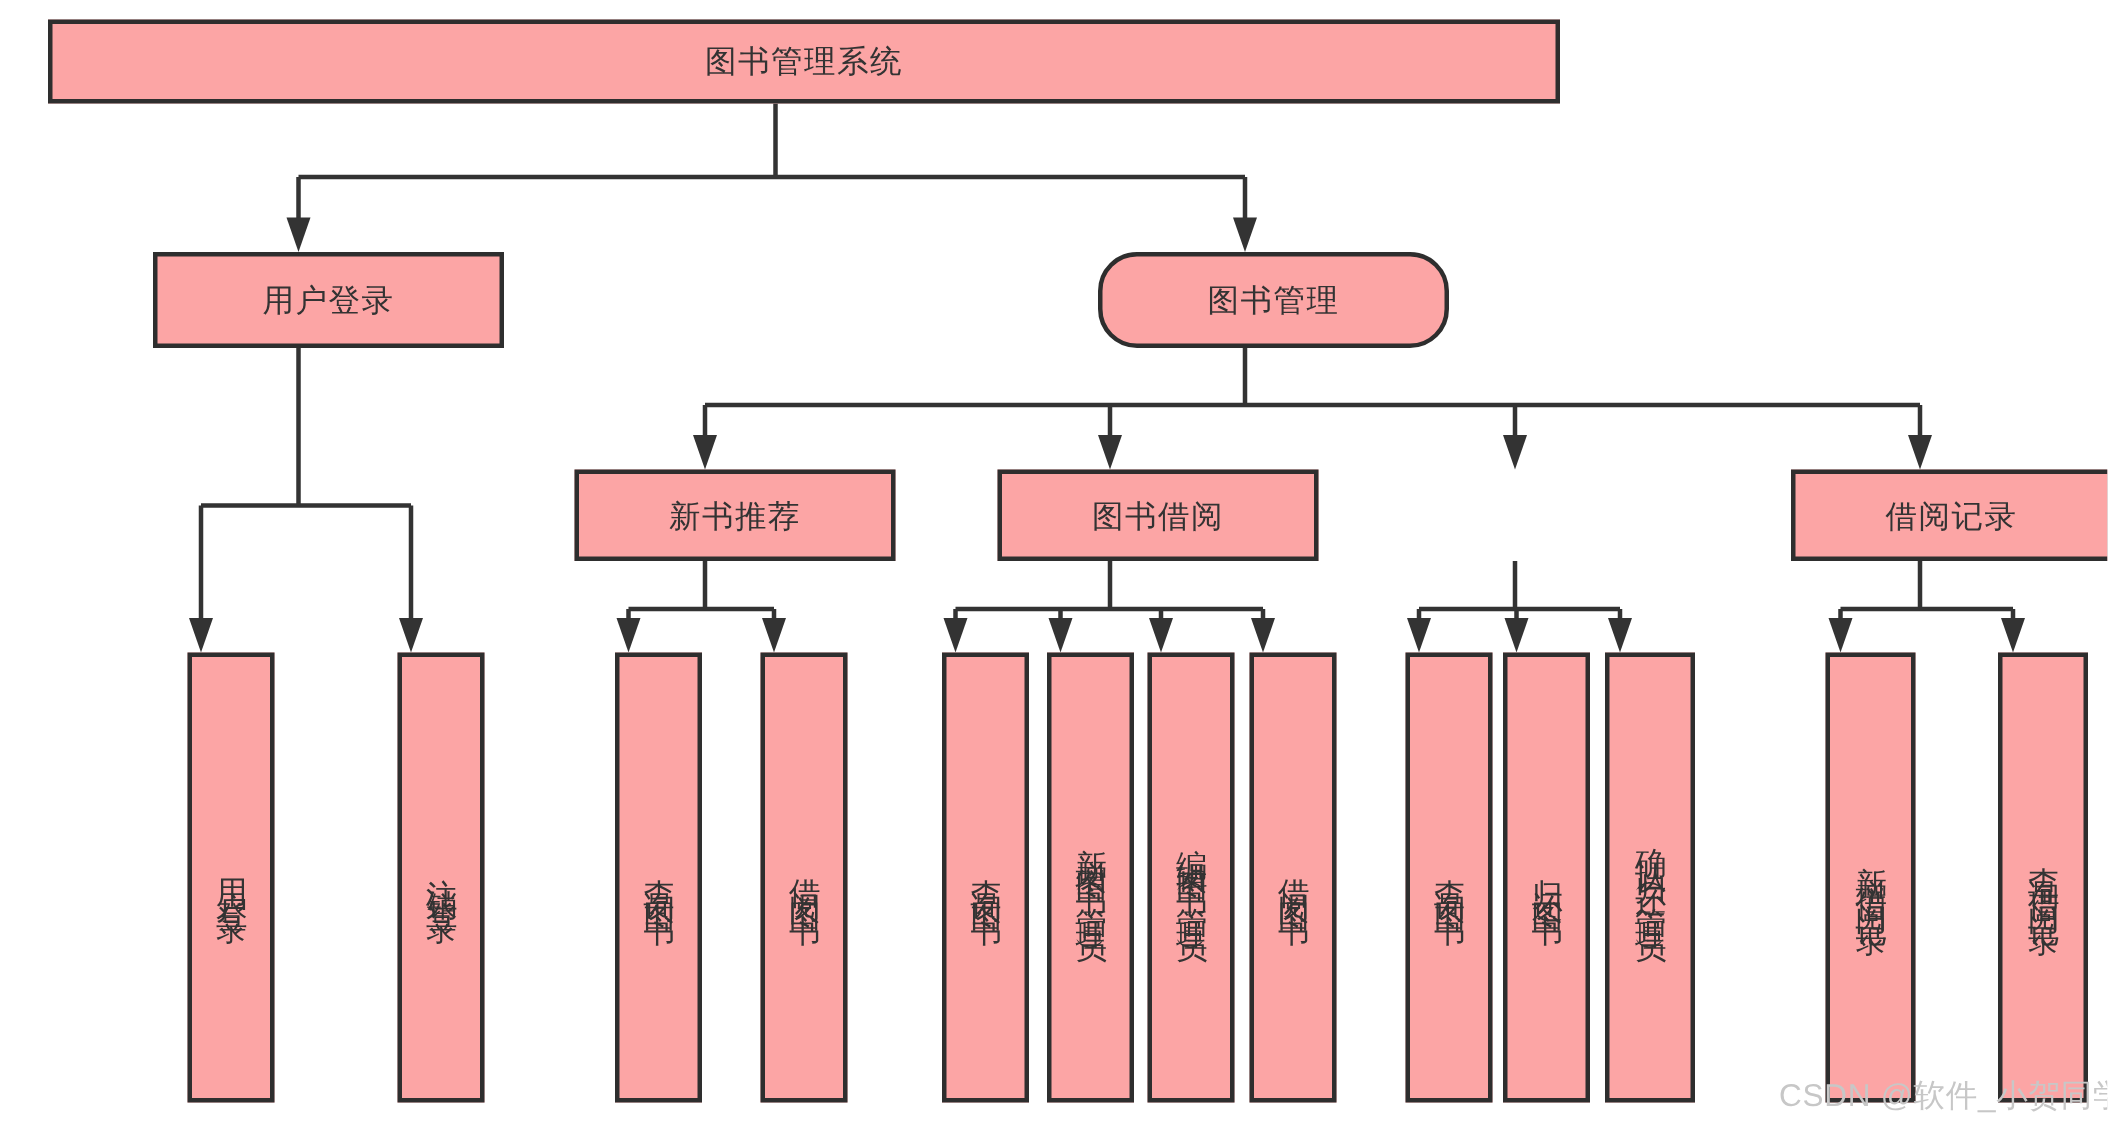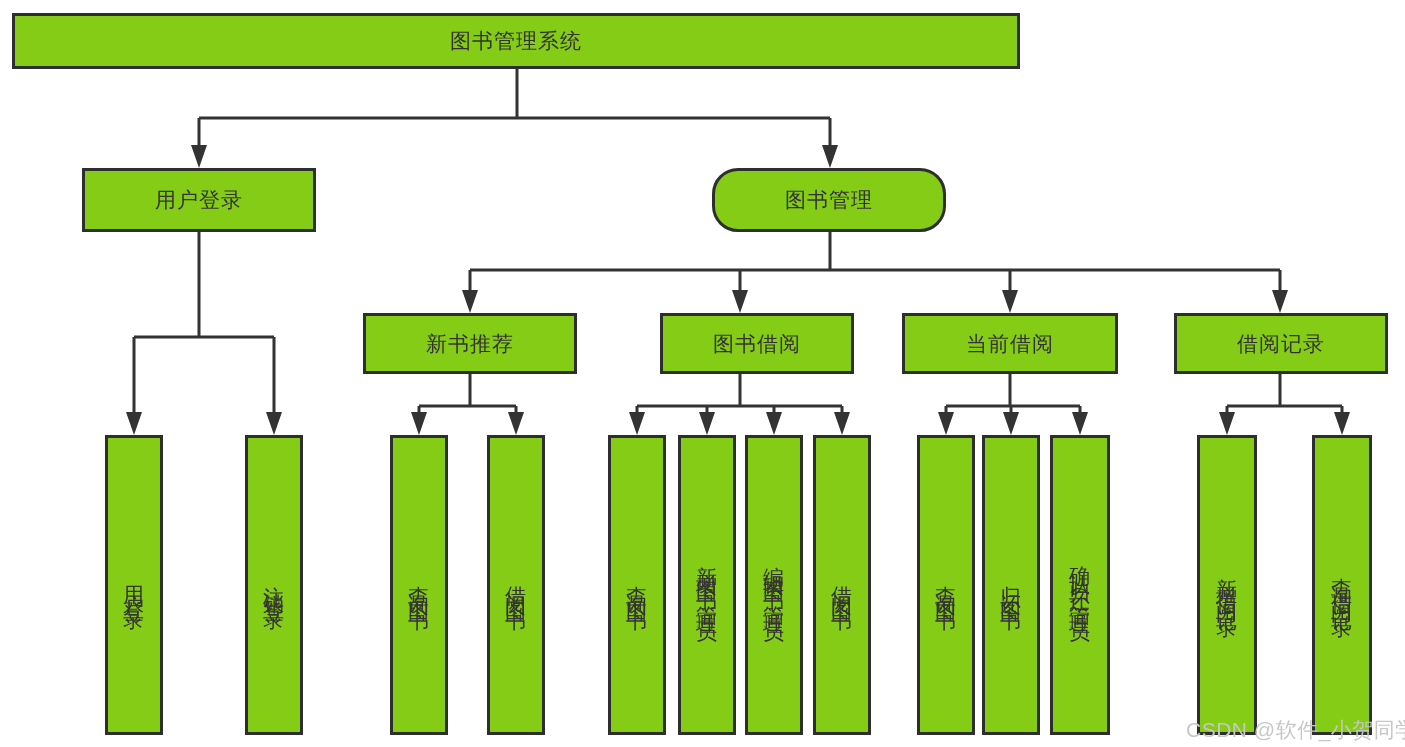--- a/index.html
+++ b/index.html
@@ -13,45 +13,46 @@
   }
   svg.wires {
     position: absolute;
     left: 0; top: 0;
     width: 1405px; height: 747px;
     pointer-events: none;
   }
   .node {
     position: absolute;
     box-sizing: border-box;
-    background: #84cc16;
+    background: #fca5a5;
     border: 3px solid #2e2e2e;
     color: #333333;
     display: flex;
     align-items: center;
     justify-content: center;
     font-size: 21px;
     letter-spacing: 1px;
     white-space: nowrap;
+    margin-left: 20px;
   }
   .leaf {
     top: 435px;
     height: 300px;
     writing-mode: vertical-rl;
     text-orientation: mixed;
     letter-spacing: 8px;
     font-size: 21px;
     line-height: 1;
   }
   
   .n-root     { left: 12px;   top: 13px;  width: 1008px; height: 56px; }
   .n-login    { left: 82px;   top: 168px; width: 234px;  height: 64px; }
   .n-mgmt     { left: 712px;  top: 168px; width: 234px;  height: 64px; border-radius: 26px; }
   .n-rec      { left: 363px;  top: 313px; width: 214px;  height: 61px; }
-  .n-borrow   { left: 660px;  top: 313px; width: 194px;  height: 61px; }
+  .n-borrow   { left: 645px;  top: 313px; width: 214px;  height: 61px; }
   .n-current  { left: 902px;  top: 313px; width: 216px;  height: 61px; }
   .n-records  { left: 1174px; top: 313px; width: 214px;  height: 61px; }
   
   .l1  { left: 105px;  width: 58px; }
   .l2  { left: 245px;  width: 58px; }
   .l3  { left: 390px;  width: 58px; }
   .l4  { left: 487px;  width: 58px; }
   .l5  { left: 608px;  width: 58px; }
   .l6  { left: 678px;  width: 58px; }
   .l7  { left: 745px;  width: 58px; }
@@ -129,21 +130,20 @@
     </g>
   </svg>
 
   <div class="node n-root">图书管理系统</div>
 
   <div class="node n-login">用户登录</div>
   <div class="node n-mgmt">图书管理</div>
 
   <div class="node n-rec">新书推荐</div>
   <div class="node n-borrow">图书借阅</div>
-  <div class="node n-current">当前借阅</div>
   <div class="node n-records">借阅记录</div>
 
   <div class="node leaf l1">用户登录</div>
   <div class="node leaf l2">注销登录</div>
 
   <div class="node leaf l3">查询图书</div>
   <div class="node leaf l4">借阅图书</div>
 
   <div class="node leaf l5">查询图书</div>
   <div class="node leaf l6">新增图书（管理员）</div>

